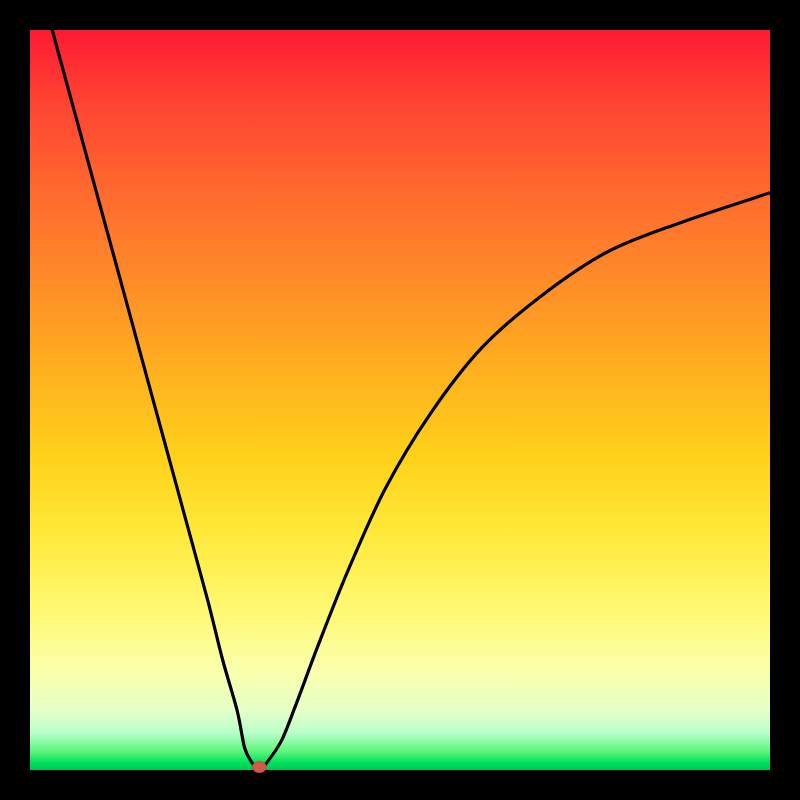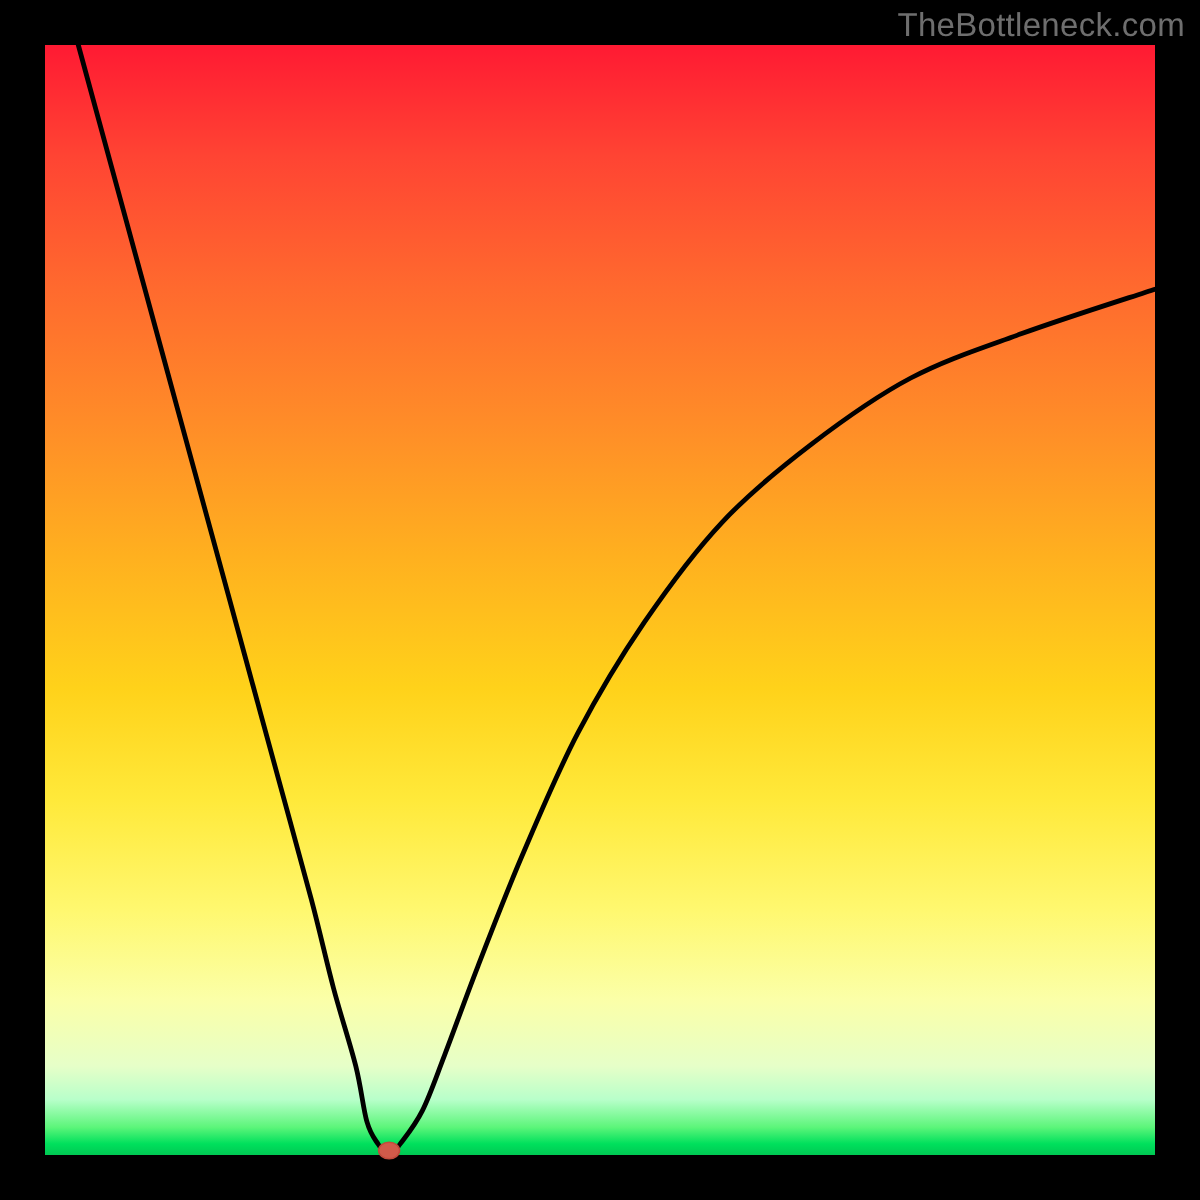--- a/index.html
+++ b/index.html
@@ -57,21 +57,20 @@
     width: 740px;
     height: 740px;
     overflow: visible;
   }
 </style>
 </head>
 <body>
 
 <div class="frame">
 
-  <div class="watermark">TheBottleneck.com</div>
 
   <div class="plot-area">
     <svg class="curve" viewBox="0 0 740 740" preserveAspectRatio="none">
       <path fill="none" stroke="#000" stroke-width="3.2" stroke-linecap="round" stroke-linejoin="round" d="M 22.20 0.00 C 25.90 13.57 37.00 54.27 44.40 81.40 C 51.80 108.53 59.20 135.67 66.60 162.80 C 74.00 189.93 81.40 217.07 88.80 244.20 C 96.20 271.33 103.60 298.47 111.00 325.60 C 118.40 352.73 125.80 379.87 133.20 407.00 C 140.60 434.13 148.00 461.27 155.40 488.40 C 162.80 515.53 171.43 546.37 177.60 569.80 C 183.77 593.23 187.47 610.50 192.40 629.00 C 197.33 647.50 203.50 666.00 207.20 680.80 C 210.90 695.60 212.13 709.17 214.60 717.80 C 217.07 726.43 219.53 728.90 222.00 732.60 C 224.47 736.30 226.93 740.00 229.40 740.00 C 231.87 740.00 233.10 737.53 236.80 732.60 C 240.50 727.67 246.67 720.27 251.60 710.40 C 256.53 700.53 260.23 689.43 266.40 673.40 C 272.57 657.37 279.97 636.40 288.60 614.20 C 297.23 592.00 307.10 566.10 318.20 540.20 C 329.30 514.30 341.63 484.70 355.20 458.80 C 368.77 432.90 383.57 408.23 399.60 384.80 C 415.63 361.37 432.90 337.93 451.40 318.20 C 469.90 298.47 489.63 282.43 510.60 266.40 C 531.57 250.37 553.77 234.33 577.20 222.00 C 600.63 209.67 624.07 202.27 651.20 192.40 C 678.33 182.53 725.20 167.73 740.00 162.80"></path>
       <ellipse rx="7" ry="5.5" fill="#d15a4a" stroke="#c24b3c" stroke-width="1" cx="229.40" cy="737.00"></ellipse>
     </svg>
   </div>
 
 </div>
 

